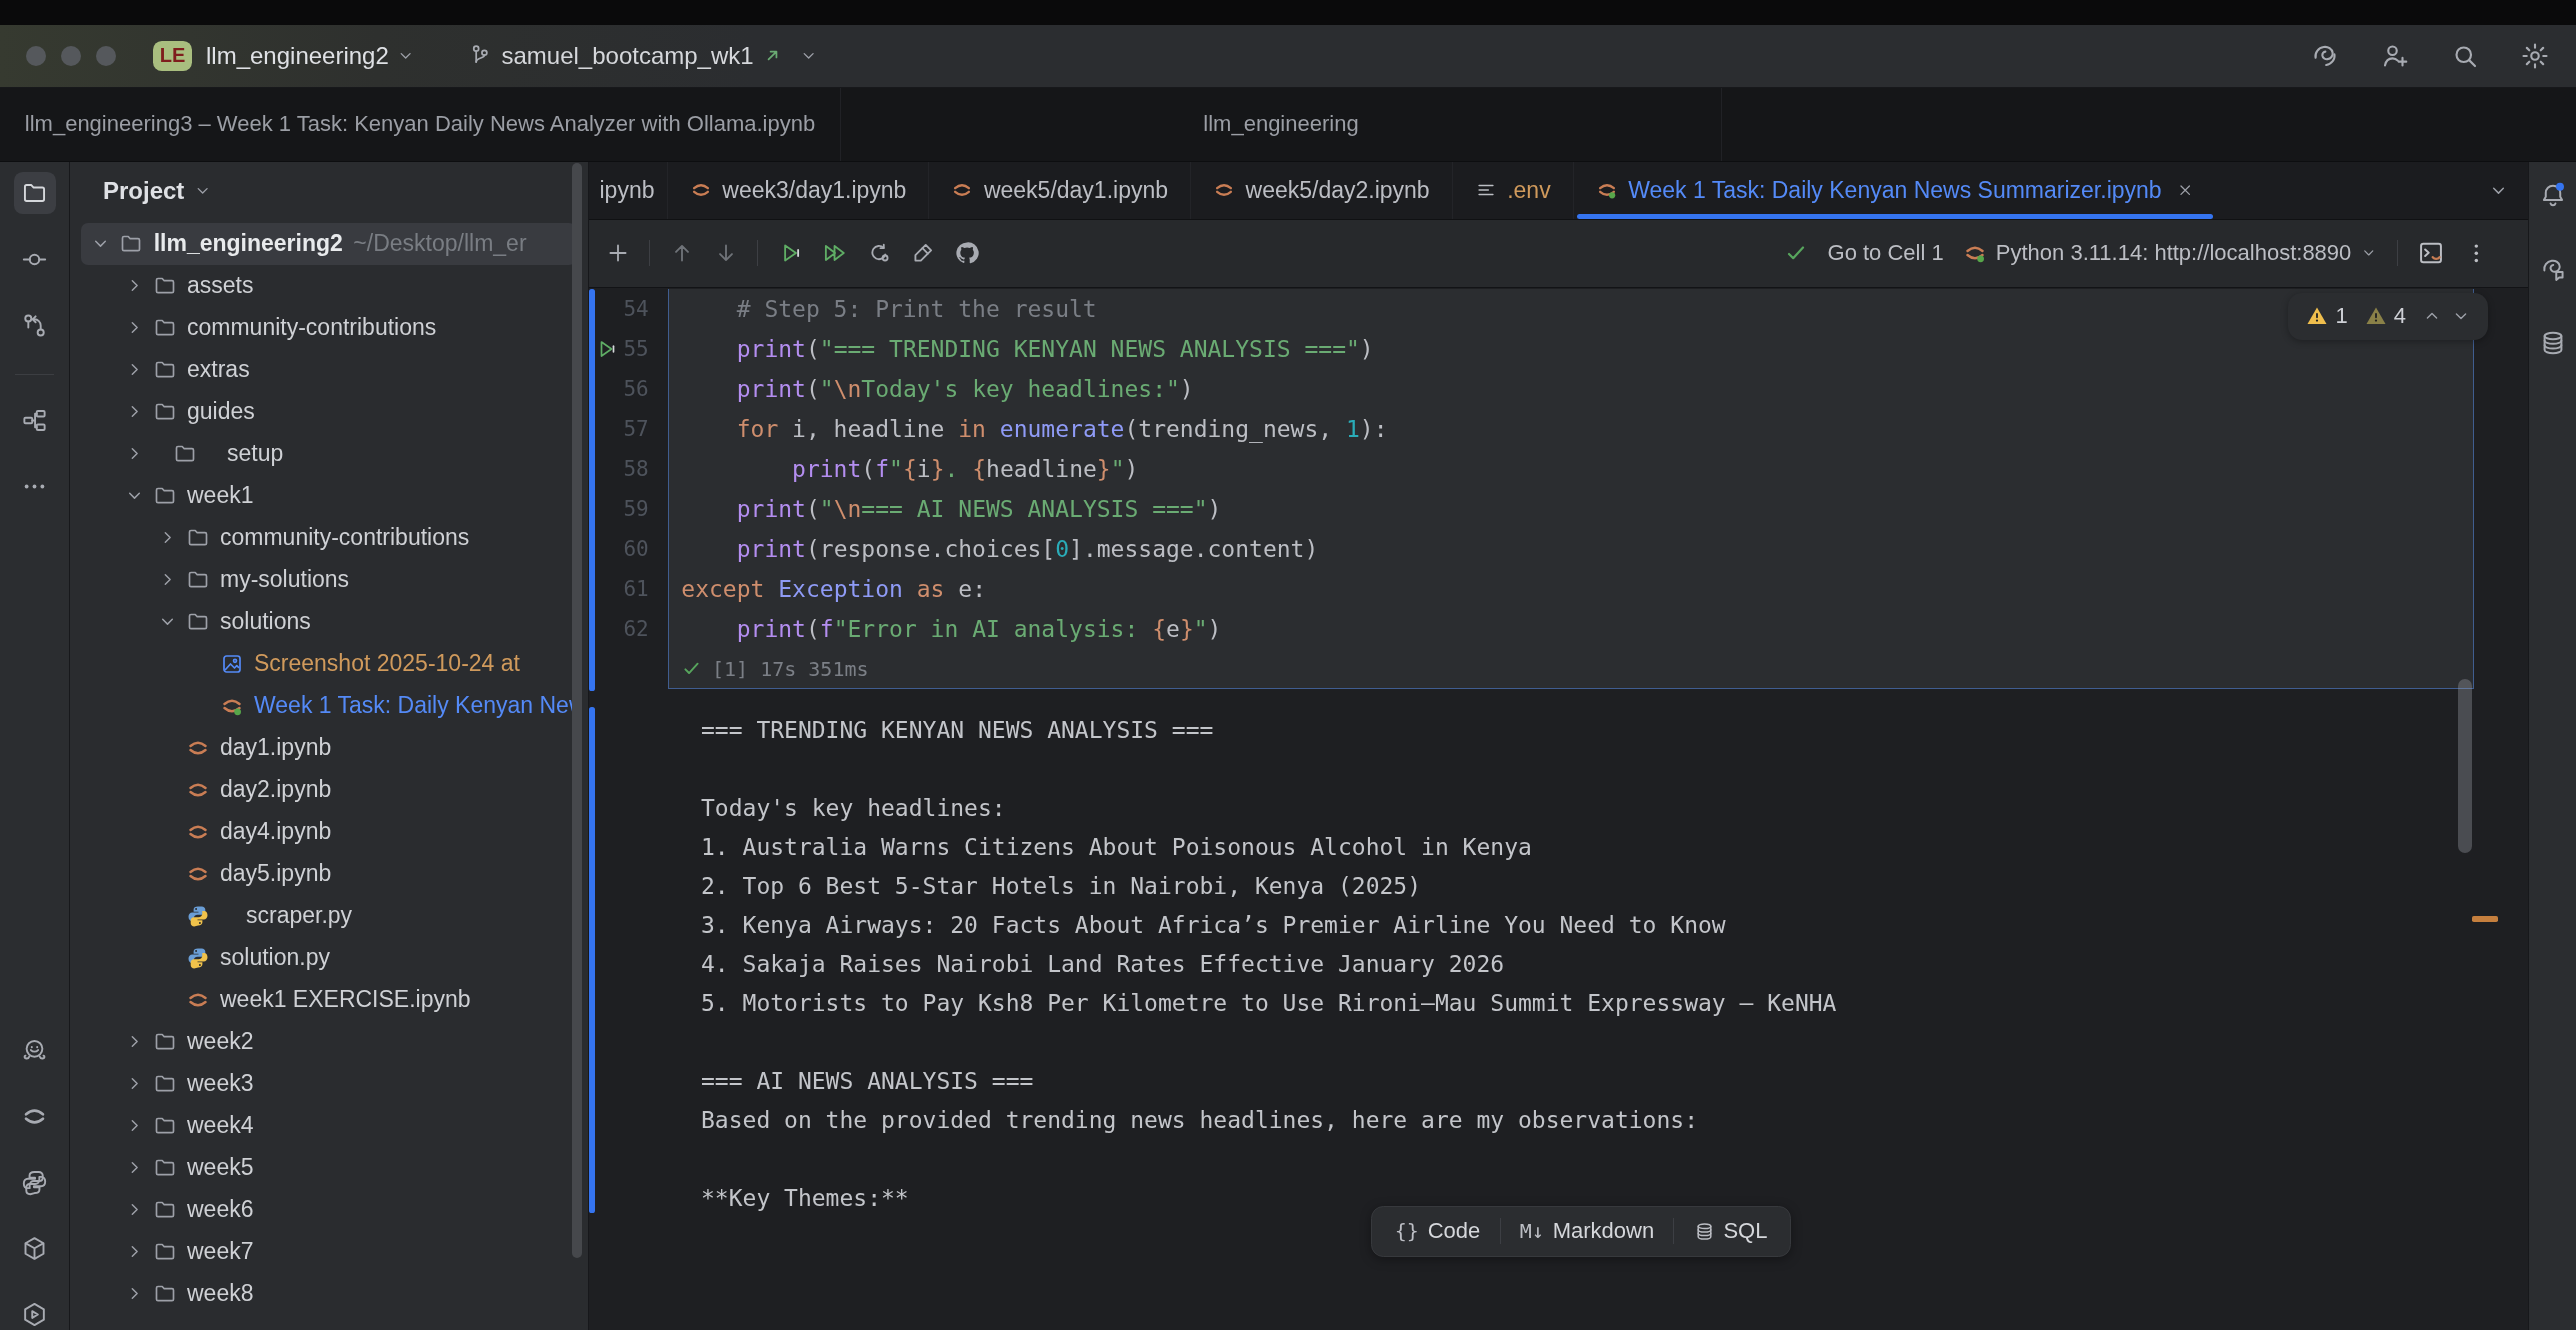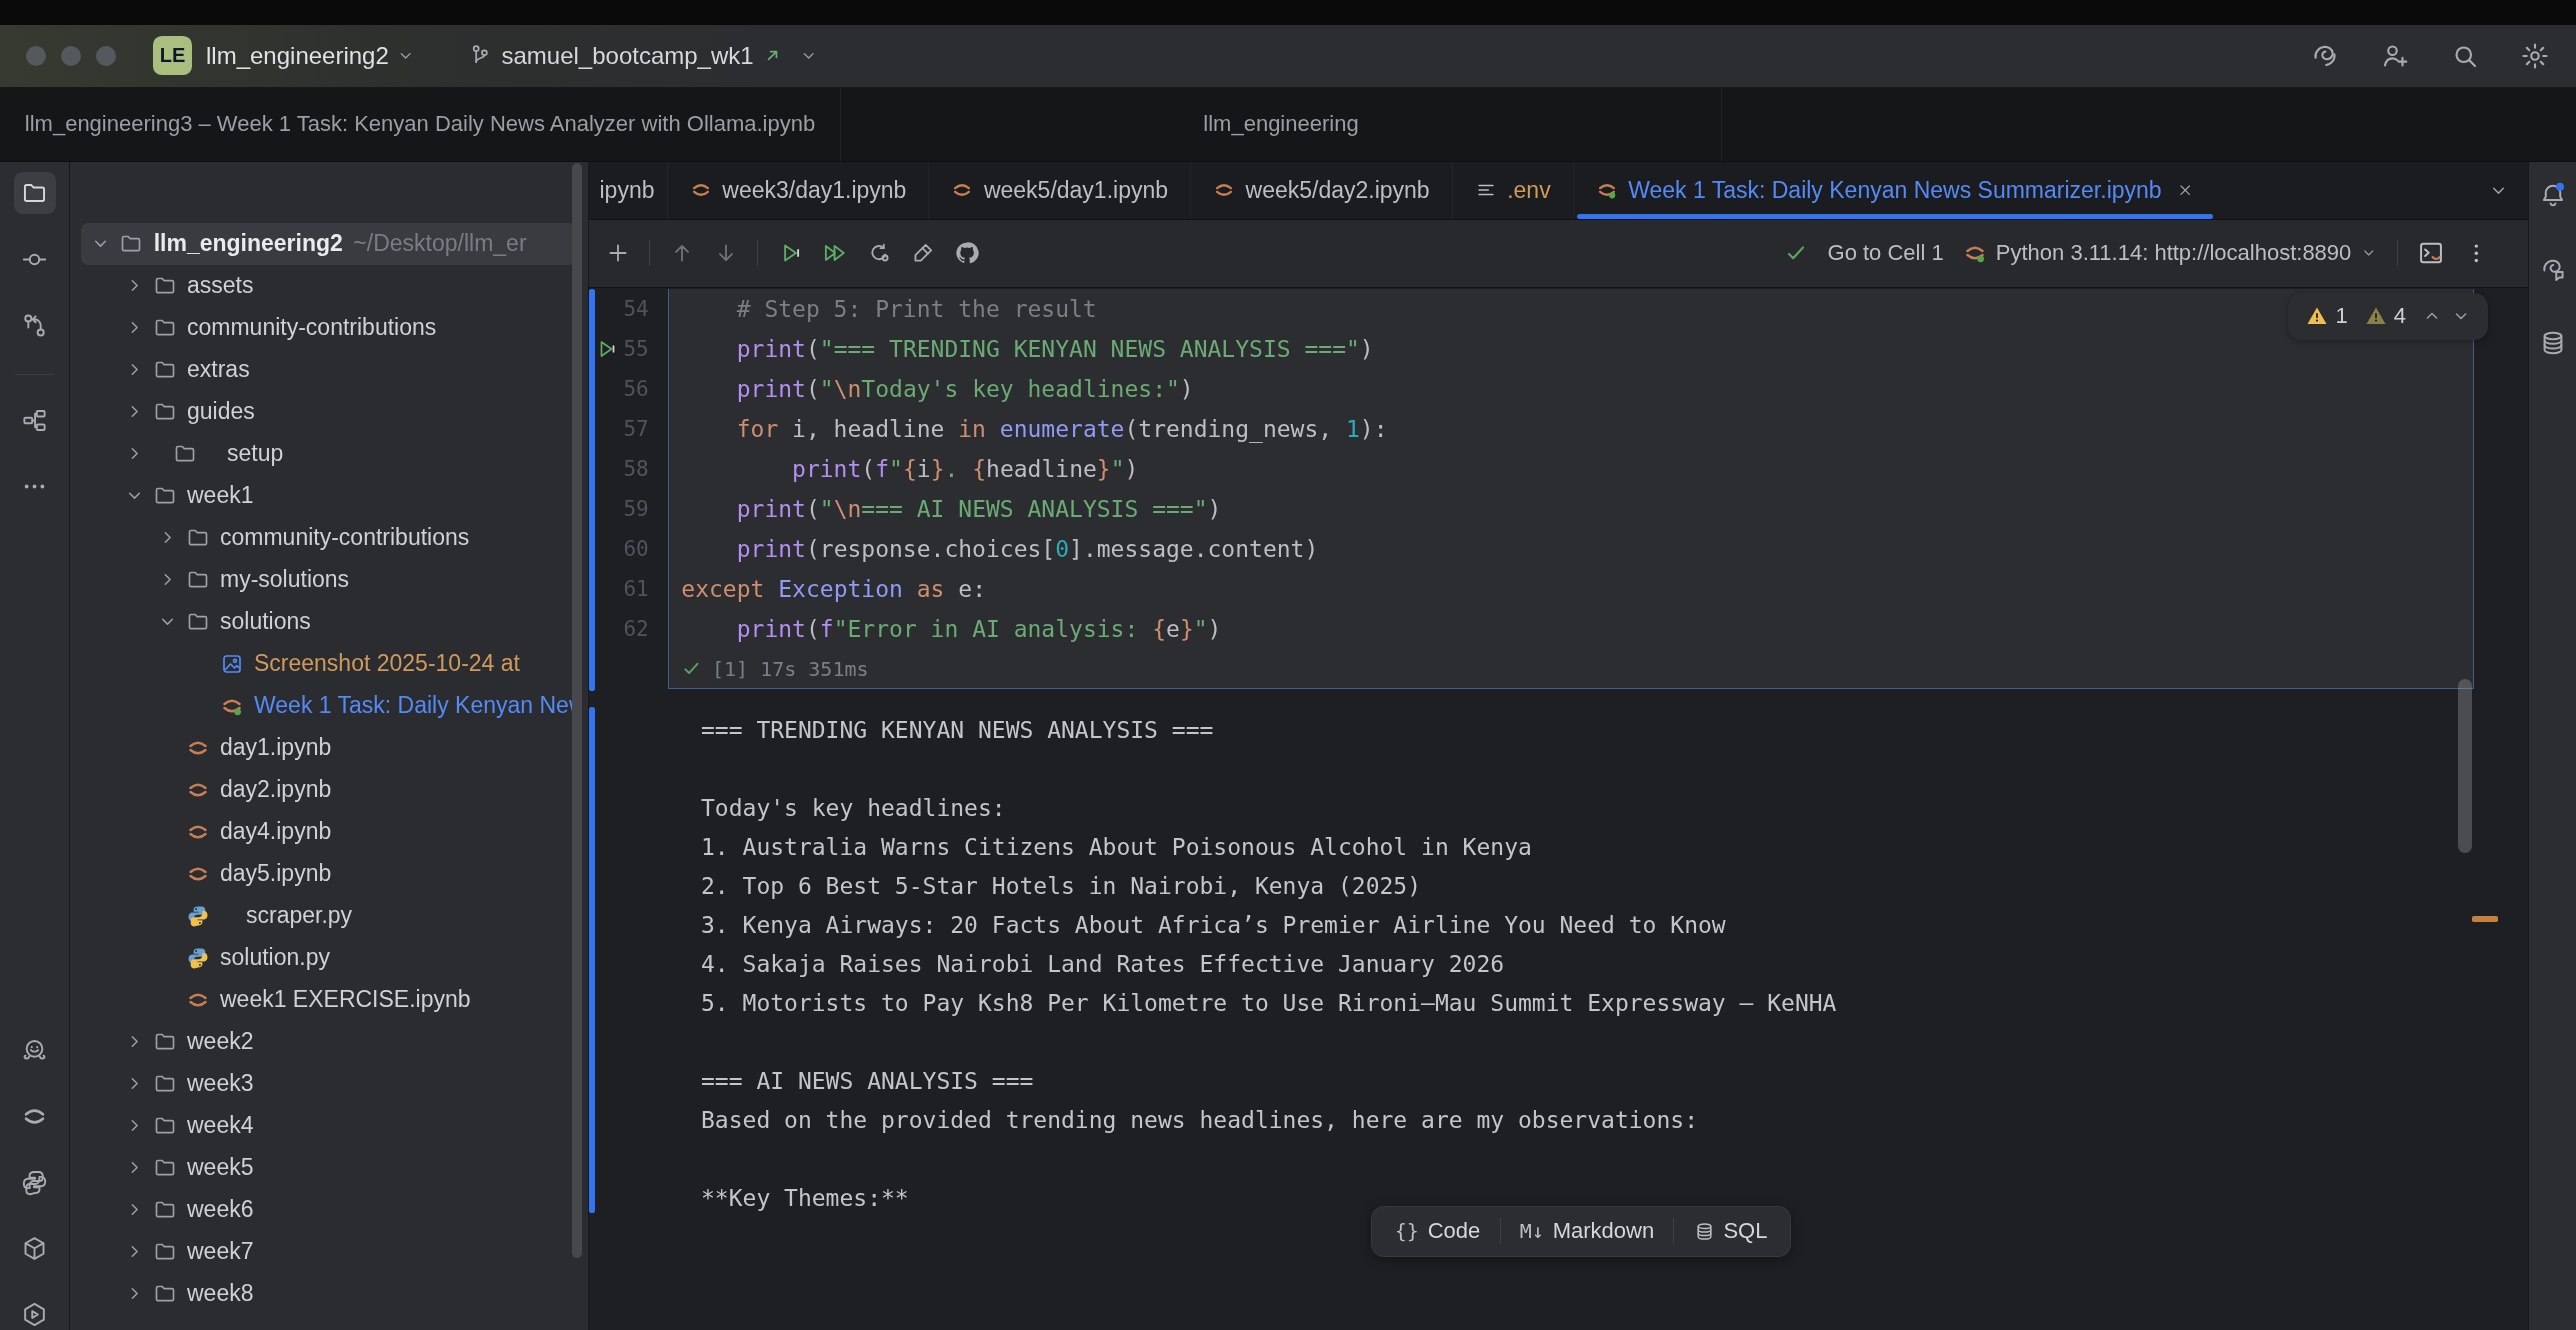--- a/index.html
+++ b/index.html
@@ -7,21 +7,21 @@
   body { font-family:"Liberation Sans", sans-serif; }
   #root { position:relative; width:2576px; height:1330px; background:#1E1F22; color:#BCBEC4; overflow:hidden; }
 
   
   .topnotch { height:24.6px; background:#0a0a0b; }
   .titlebar { height:63px; display:flex; align-items:center; padding:0 26px;
     background:linear-gradient(90deg,#363a30 0px,#2e302e 377px,#2B2D30 755px,#2B2D30 100%);
     border-bottom:0.9px solid #17181b; }
   .lights { display:flex; gap:15px; margin-right:37px; }
   .light { width:20px; height:20px; border-radius:50%; background:#55585c; }
-  .badge { width:39px; height:39px; border-radius:8.8px; background:#A9BE7F; color:#0f172a;
+  .badge { width:39px; height:30px; border-radius:8.8px; background:#A9BE7F; color:#7f1d1d;
     font-weight:700; font-size:20px; display:flex; align-items:center; justify-content:center; margin-right:14px; }
   .proj-name { font-size:24px; color:#DFE1E5; font-weight:500; }
   .tb-chev { width:19.3px; height:19.3px; color:#9DA0A8; margin-left:7px; }
   .branch { display:flex; align-items:center; gap:8.8px; margin-left:53px; font-size:24px; color:#D5D7DB; }
   .tb-right { margin-left:auto; display:flex; align-items:center; gap:40px; color:#A8ABB2; }
   .tb-right .icon { width:30px; height:30px; }
 
   
   .wintabs { height:74px; background:#151618; display:flex; border-bottom:0.9px solid #0d0e10; }
   .wintab { display:flex; align-items:center; justify-content:center; font-size:22px; color:#9b9ea5;
@@ -291,20 +291,28 @@
               <svg viewBox="0 0 24 24" fill="none" stroke="currentColor" stroke-width="1.7" stroke-linecap="round" stroke-linejoin="round">
                 <path d="M12 2.6 20.3 7.4v9.2L12 21.4 3.7 16.6V7.4z"></path>
                 <path d="m10 9 5 3-5 3z"></path>
               </svg>
             </span>
           </div>
         </div>
       </nav>
 
     <aside class="panel">
+      <div class="panel-header">
+        <span class="panel-title">Project</span>
+        <span class="icon" id="panel-chev" style="width:19.3px;height:19.3px;color:#9DA0A8">
+            <svg viewBox="0 0 24 24" fill="none" stroke="currentColor" stroke-width="1.7" stroke-linecap="round" stroke-linejoin="round">
+              <path d="M6.5 9.5 12 15l5.5-5.5"></path>
+            </svg>
+          </span>
+      </div>
       <div class="tree" id="tree">
           <div class="trow sel" style="padding-left: 9.7px;">
             <span class="icon tchev">
               <svg viewBox="0 0 24 24" fill="none" stroke="currentColor" stroke-width="1.7" stroke-linecap="round" stroke-linejoin="round">
                 <path d="M6.5 9.5 12 15l5.5-5.5"></path>
               </svg>
             </span>
             <span class="icon ticon">
               <svg viewBox="0 0 24 24" fill="none" stroke="currentColor" stroke-width="1.7" stroke-linecap="round" stroke-linejoin="round">
                 <path d="M3.5 6c0-.8.7-1.5 1.5-1.5h4.2l2 2.2h7.8c.8 0 1.5.7 1.5 1.5v9c0 .8-.7 1.5-1.5 1.5H5c-.8 0-1.5-.7-1.5-1.5z"></path>

